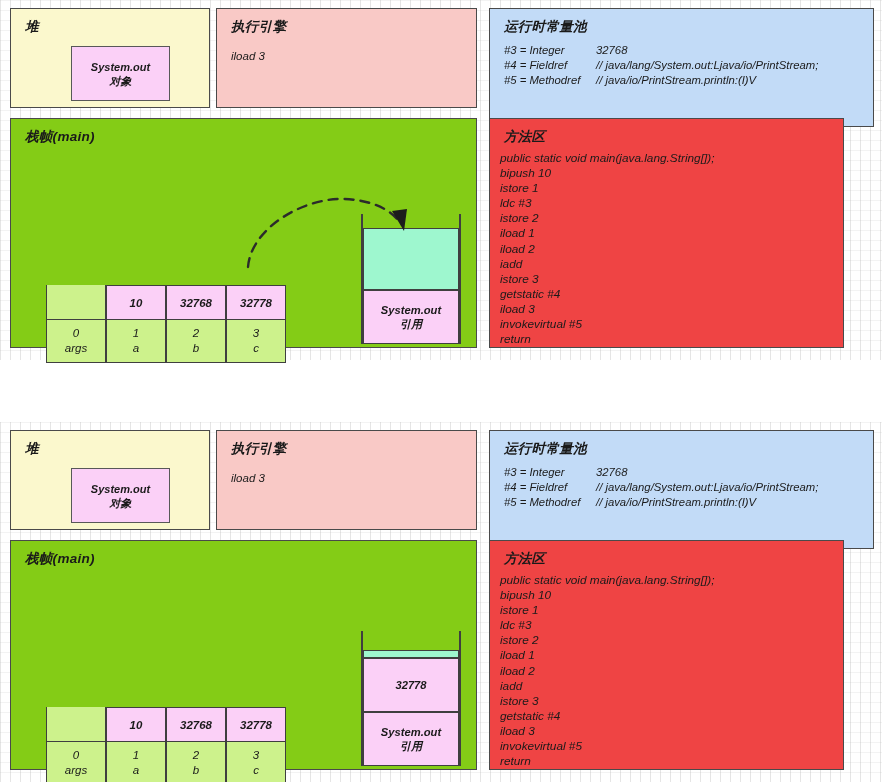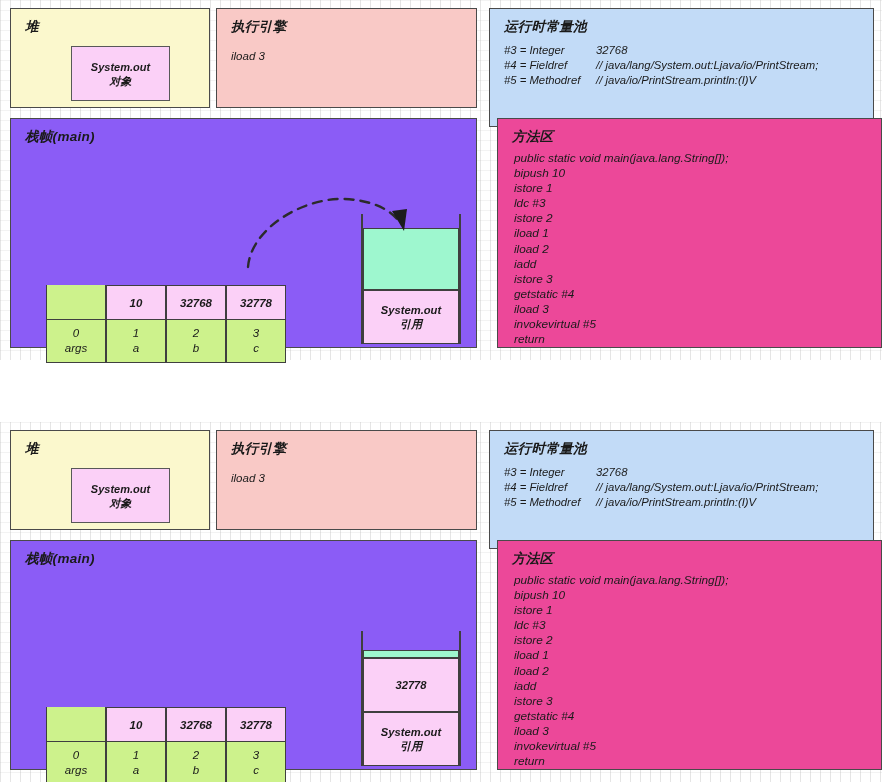--- a/index.html
+++ b/index.html
@@ -31,39 +31,39 @@
     position:absolute;left:14px;font-style:italic;font-size:11.5px;line-height:15px;
     white-space:pre;
   }
 
   
   .heap      {left:10px;  top:8px;  width:200px; height:100px; background:#fbf8cd;}
   .engine    {left:216px; top:8px;  width:261px; height:100px; background:#f9c9c6;}
   .constpool {left:489px; top:8px;  width:385px; height:119px; background:#c2dbf7;}
 
   
-  .frame     {left:10px;  top:118px; width:467px; height:230px; background:#8b5cf6;}
-  .metharea  {left:489px; top:118px; width:385px; height:230px; background:#ec4899;margin-left:8px;}
+  .frame     {left:10px;  top:118px; width:467px; height:230px; background:#84cc16;}
+  .metharea  {left:489px; top:118px; width:355px; height:230px; background:#ef4444;}
 
   
   .heap-obj{
     position:absolute;left:60px;top:37px;width:97px;height:53px;
     background:#fbd0f7;border:1.4px solid #585858;
     display:flex;flex-direction:column;align-items:center;justify-content:center;
     font-style:italic;font-weight:bold;font-size:11px;line-height:14px;text-align:center;
   }
 
   
   .cp-rows{position:absolute;left:14px;top:34px;font-style:italic;font-size:11.3px;line-height:15px;}
   .cp-row{display:flex;}
   .cp-key{width:92px;flex:none;}
   .cp-val{white-space:nowrap;}
 
   
-  .code-list{position:absolute;left:16px;top:32px;font-style:italic;font-size:11.8px;line-height:15.1px;}
+  .code-list{position:absolute;left:10px;top:32px;font-style:italic;font-size:11.8px;line-height:15.1px;}
   .code-line{white-space:pre;}
 
   
   .lvt{position:absolute;}
   .lvt-col{position:absolute;top:0;width:60px;margin-top:24px;}
   .lvt-top{
     height:34px;box-sizing:border-box;
     display:flex;align-items:center;justify-content:center;
     font-style:italic;font-weight:bold;font-size:11.5px;
   }

